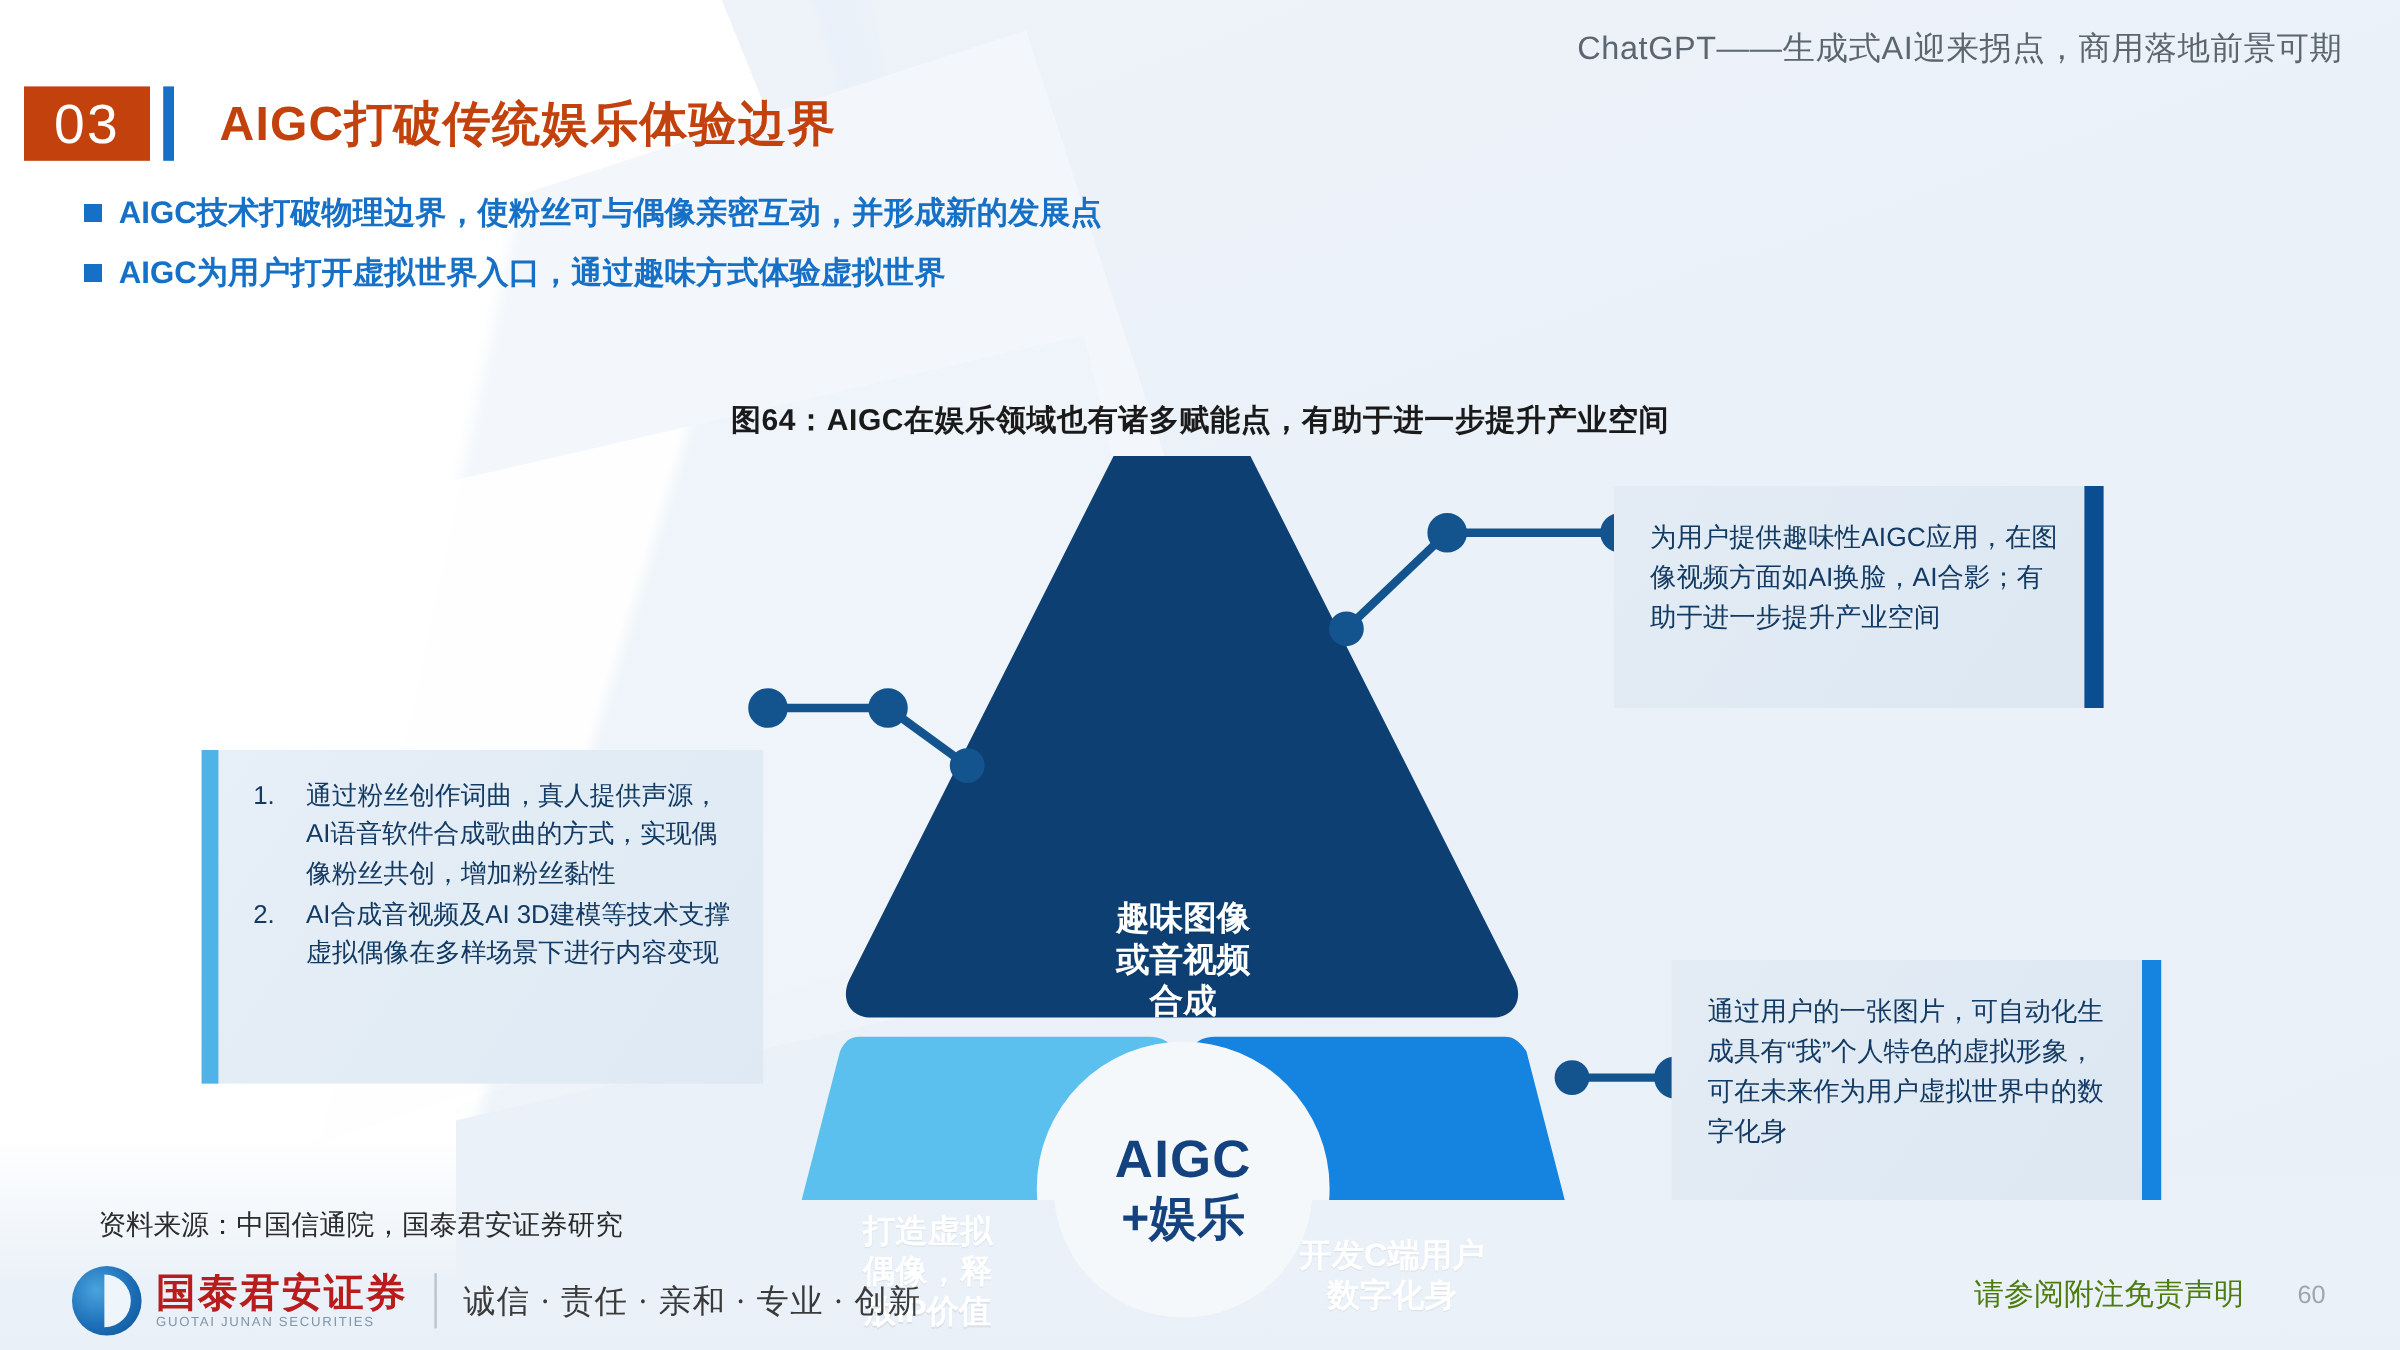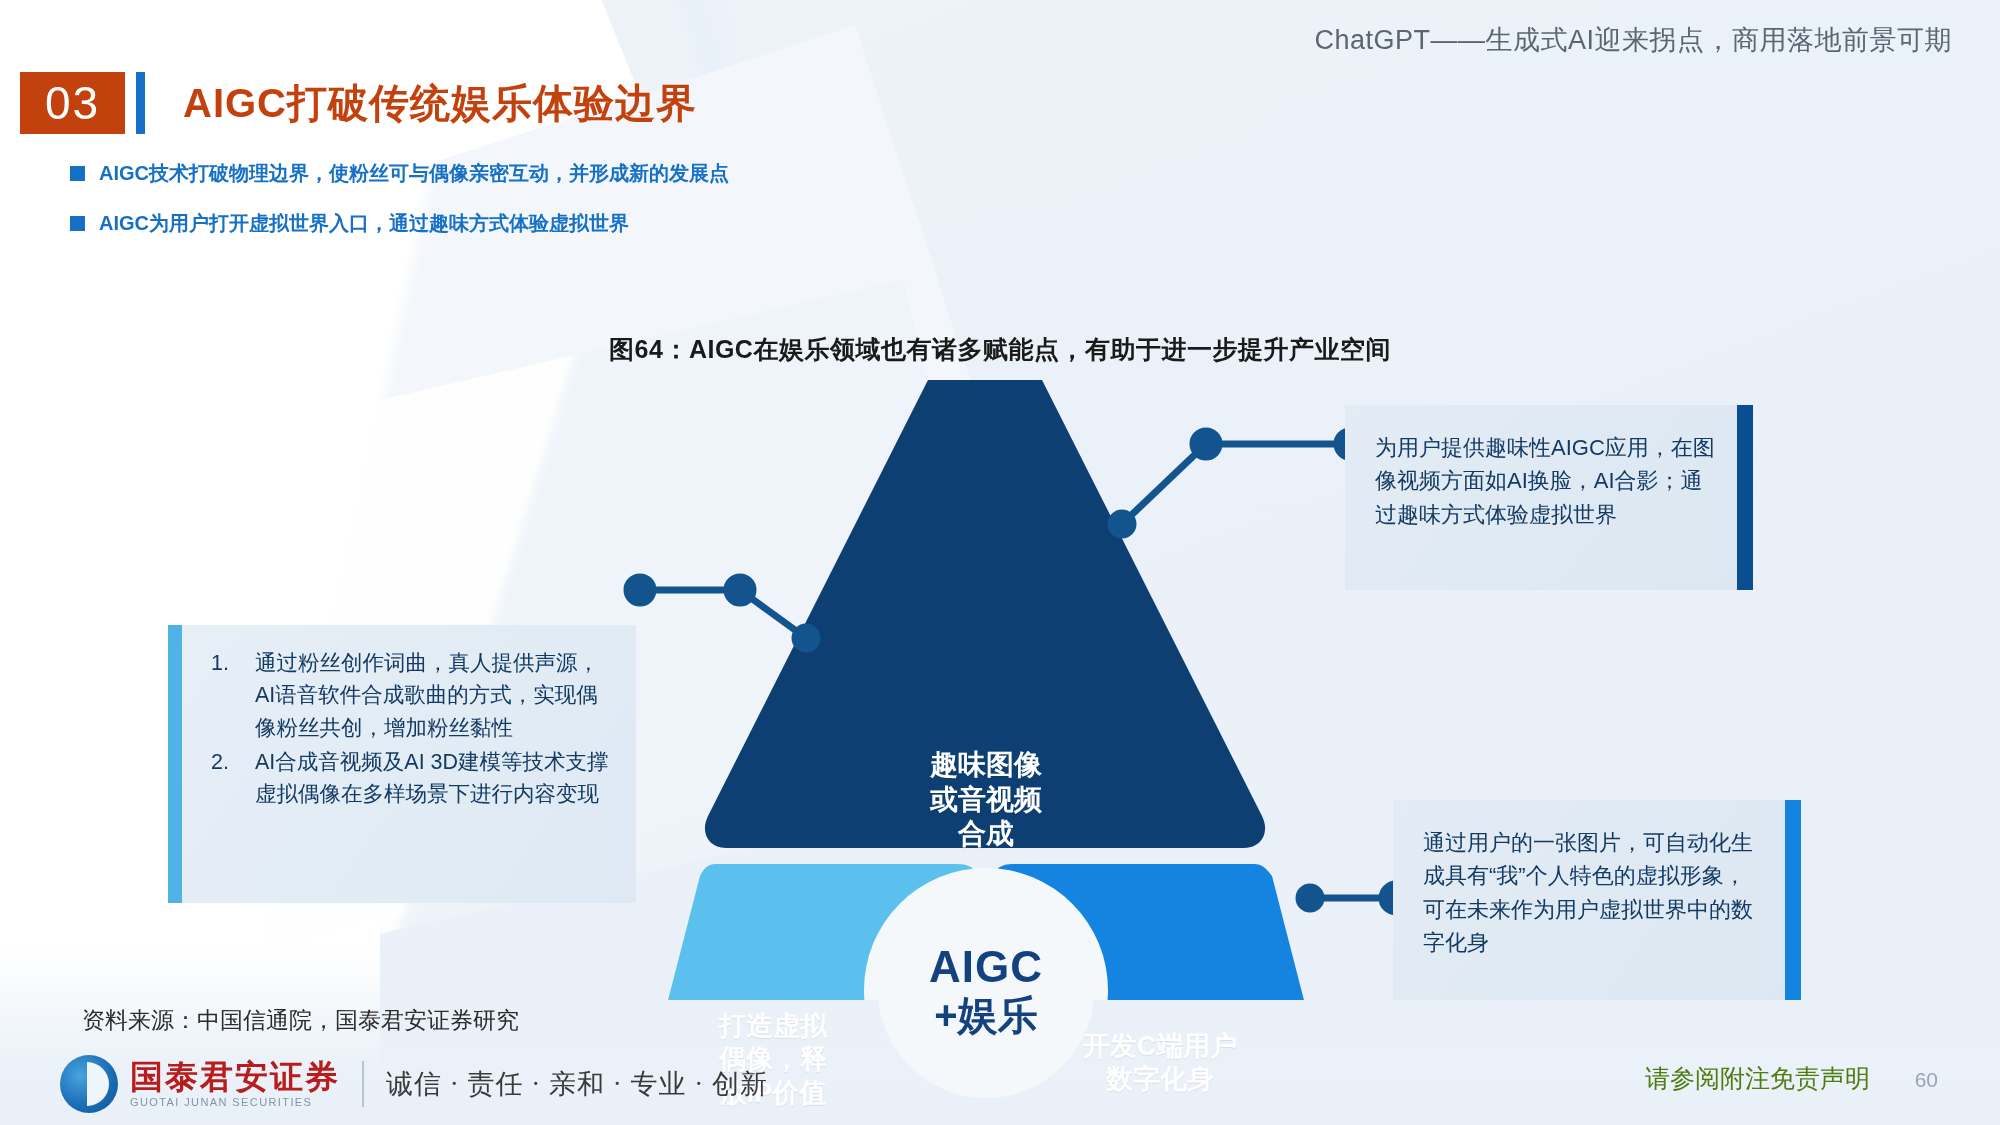--- a/index.html
+++ b/index.html
@@ -77,21 +77,21 @@
   
   .bullet-row{
     position:absolute; display:flex; align-items:center; gap:14px;
   }
   .bullet-row.b1{ left:70px; top:160px; }
   .bullet-row.b2{ left:70px; top:210px; }
   .bullet-sq{
     width:15px; height:15px; background:#1570c6; flex:none;
   }
   .bullet-tx{
-    font-size:20px; font-weight:bold; color:#1570c6; white-space:nowrap;
+    font-size:26px; font-weight:bold; color:#1570c6; white-space:nowrap;
   }
 
   
   .fig-title{
     position:absolute; left:0; right:0; top:333px;
     text-align:center;
     font-size:25px; font-weight:bold; color:#1a1a1a;
     letter-spacing:.5px;
   }
 
@@ -324,21 +324,21 @@
   <div class="callout co-left">
     <span class="accent"></span>
     <ol>
       <li>通过粉丝创作词曲，真人提供声源，AI语音软件合成歌曲的方式，实现偶像粉丝共创，增加粉丝黏性</li>
       <li>AI合成音视频及AI 3D建模等技术支撑虚拟偶像在多样场景下进行内容变现</li>
     </ol>
   </div>
 
   <div class="callout co-tr">
     <span class="accent"></span>
-    <div class="inner">为用户提供趣味性AIGC应用，在图像视频方面如AI换脸，AI合影；通过趣味方式体验虚拟世界</div>
+    <div class="inner">为用户提供趣味性AIGC应用，在图像视频方面如AI换脸，AI合影；有助于进一步提升产业空间</div>
   </div>
 
   <div class="callout co-br">
     <span class="accent"></span>
     <div class="inner">通过用户的一张图片，可自动化生成具有“我”个人特色的虚拟形象，可在未来作为用户虚拟世界中的数字化身</div>
   </div>
 
   <div class="src">资料来源：中国信通院，国泰君安证券研究</div>
 
   <div class="footer">

